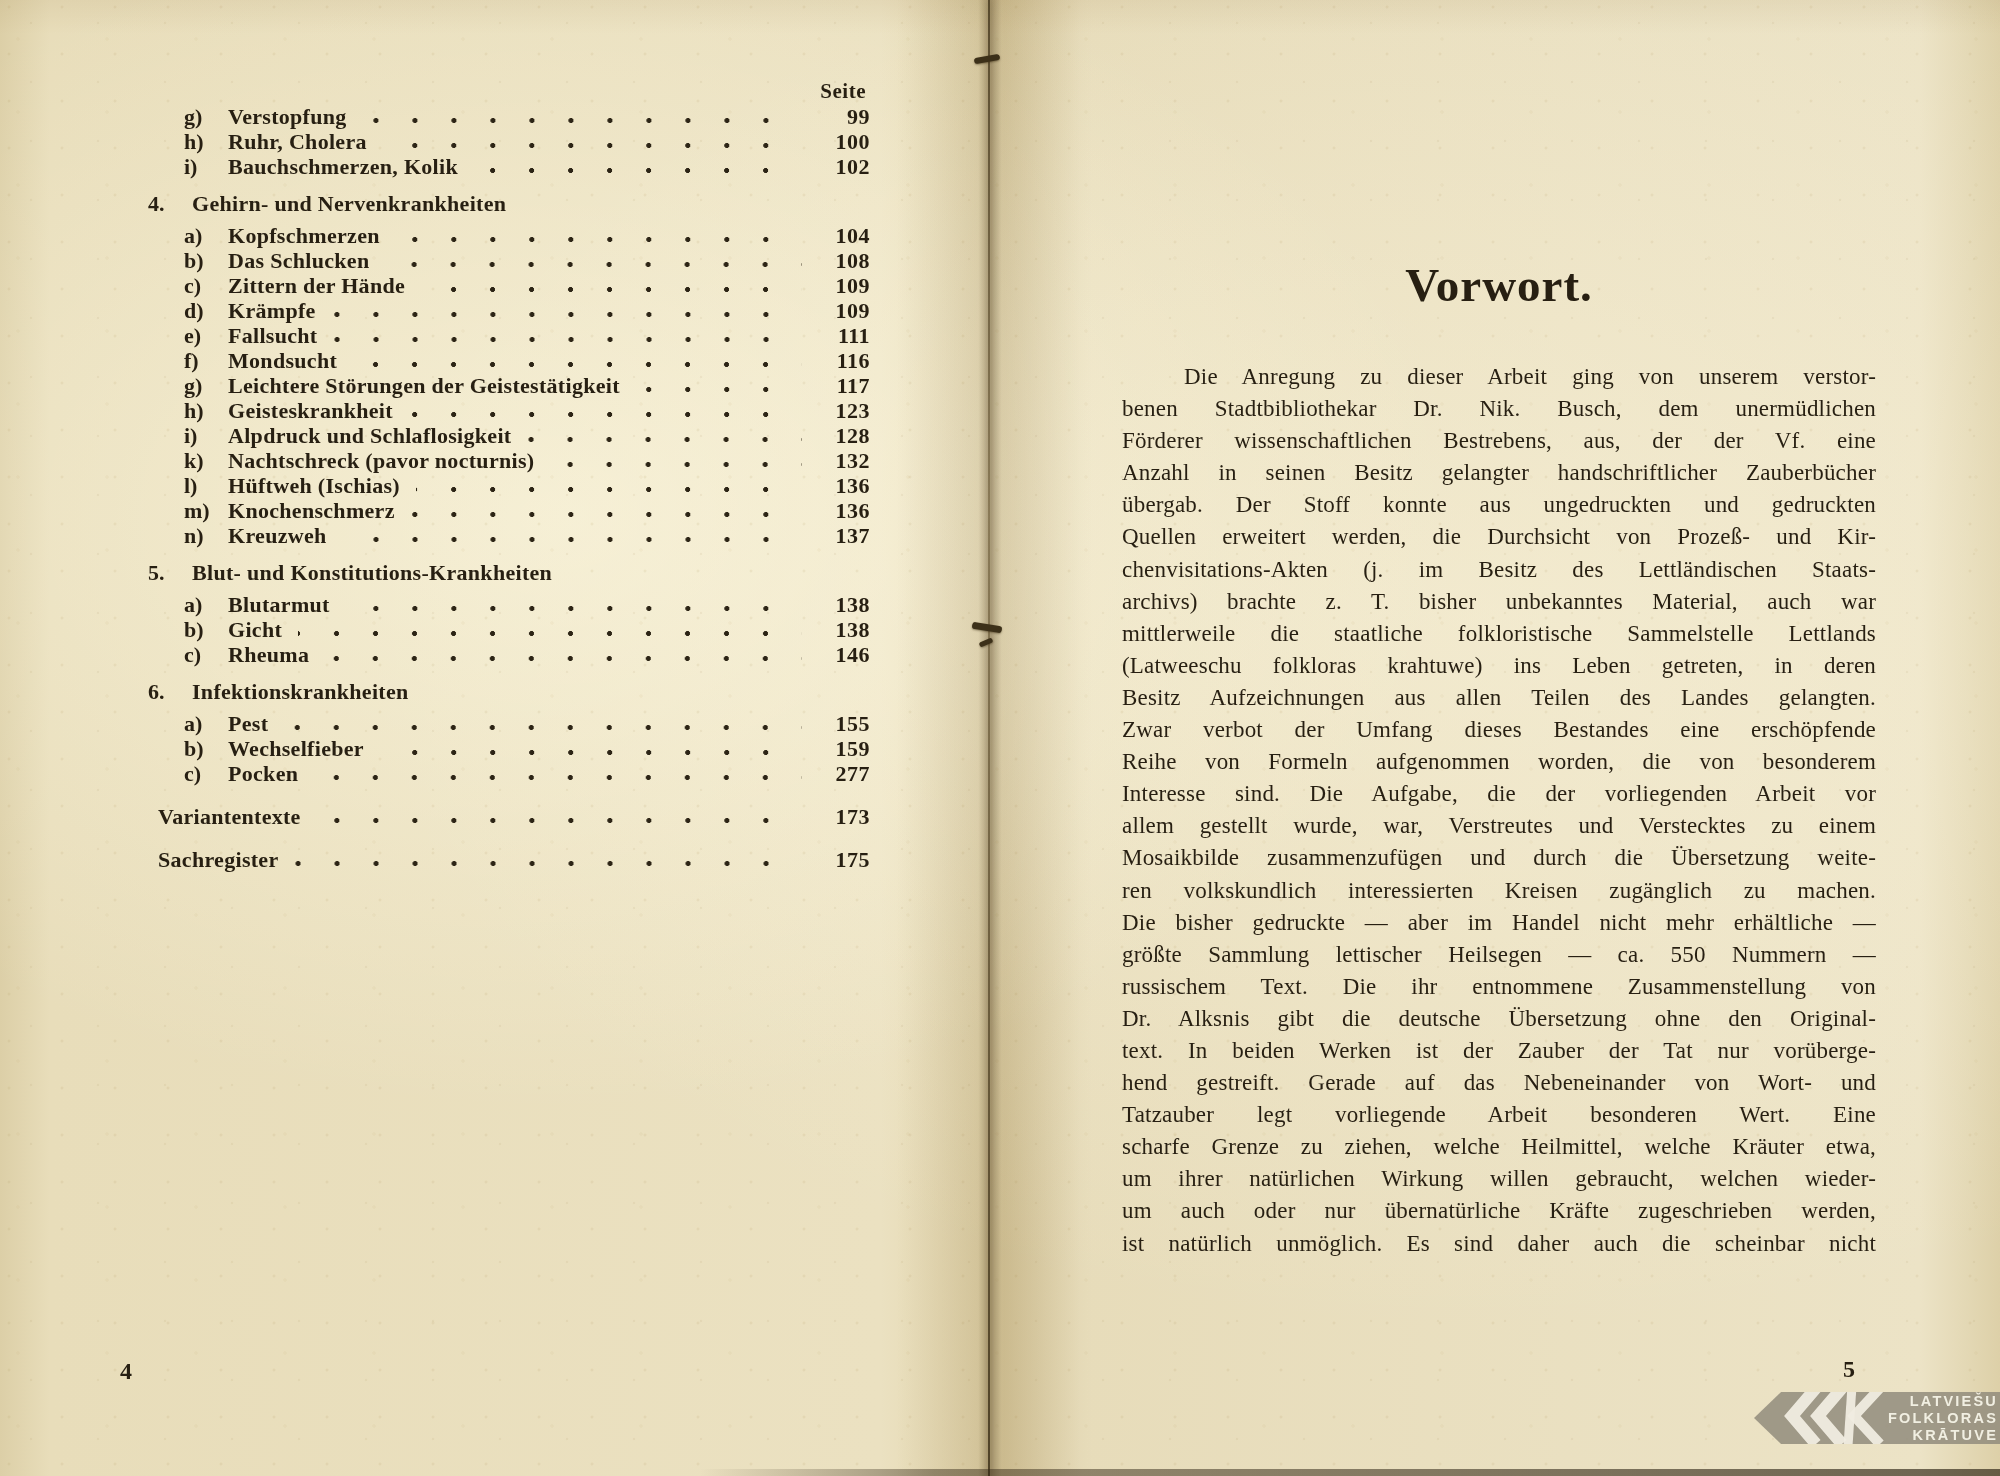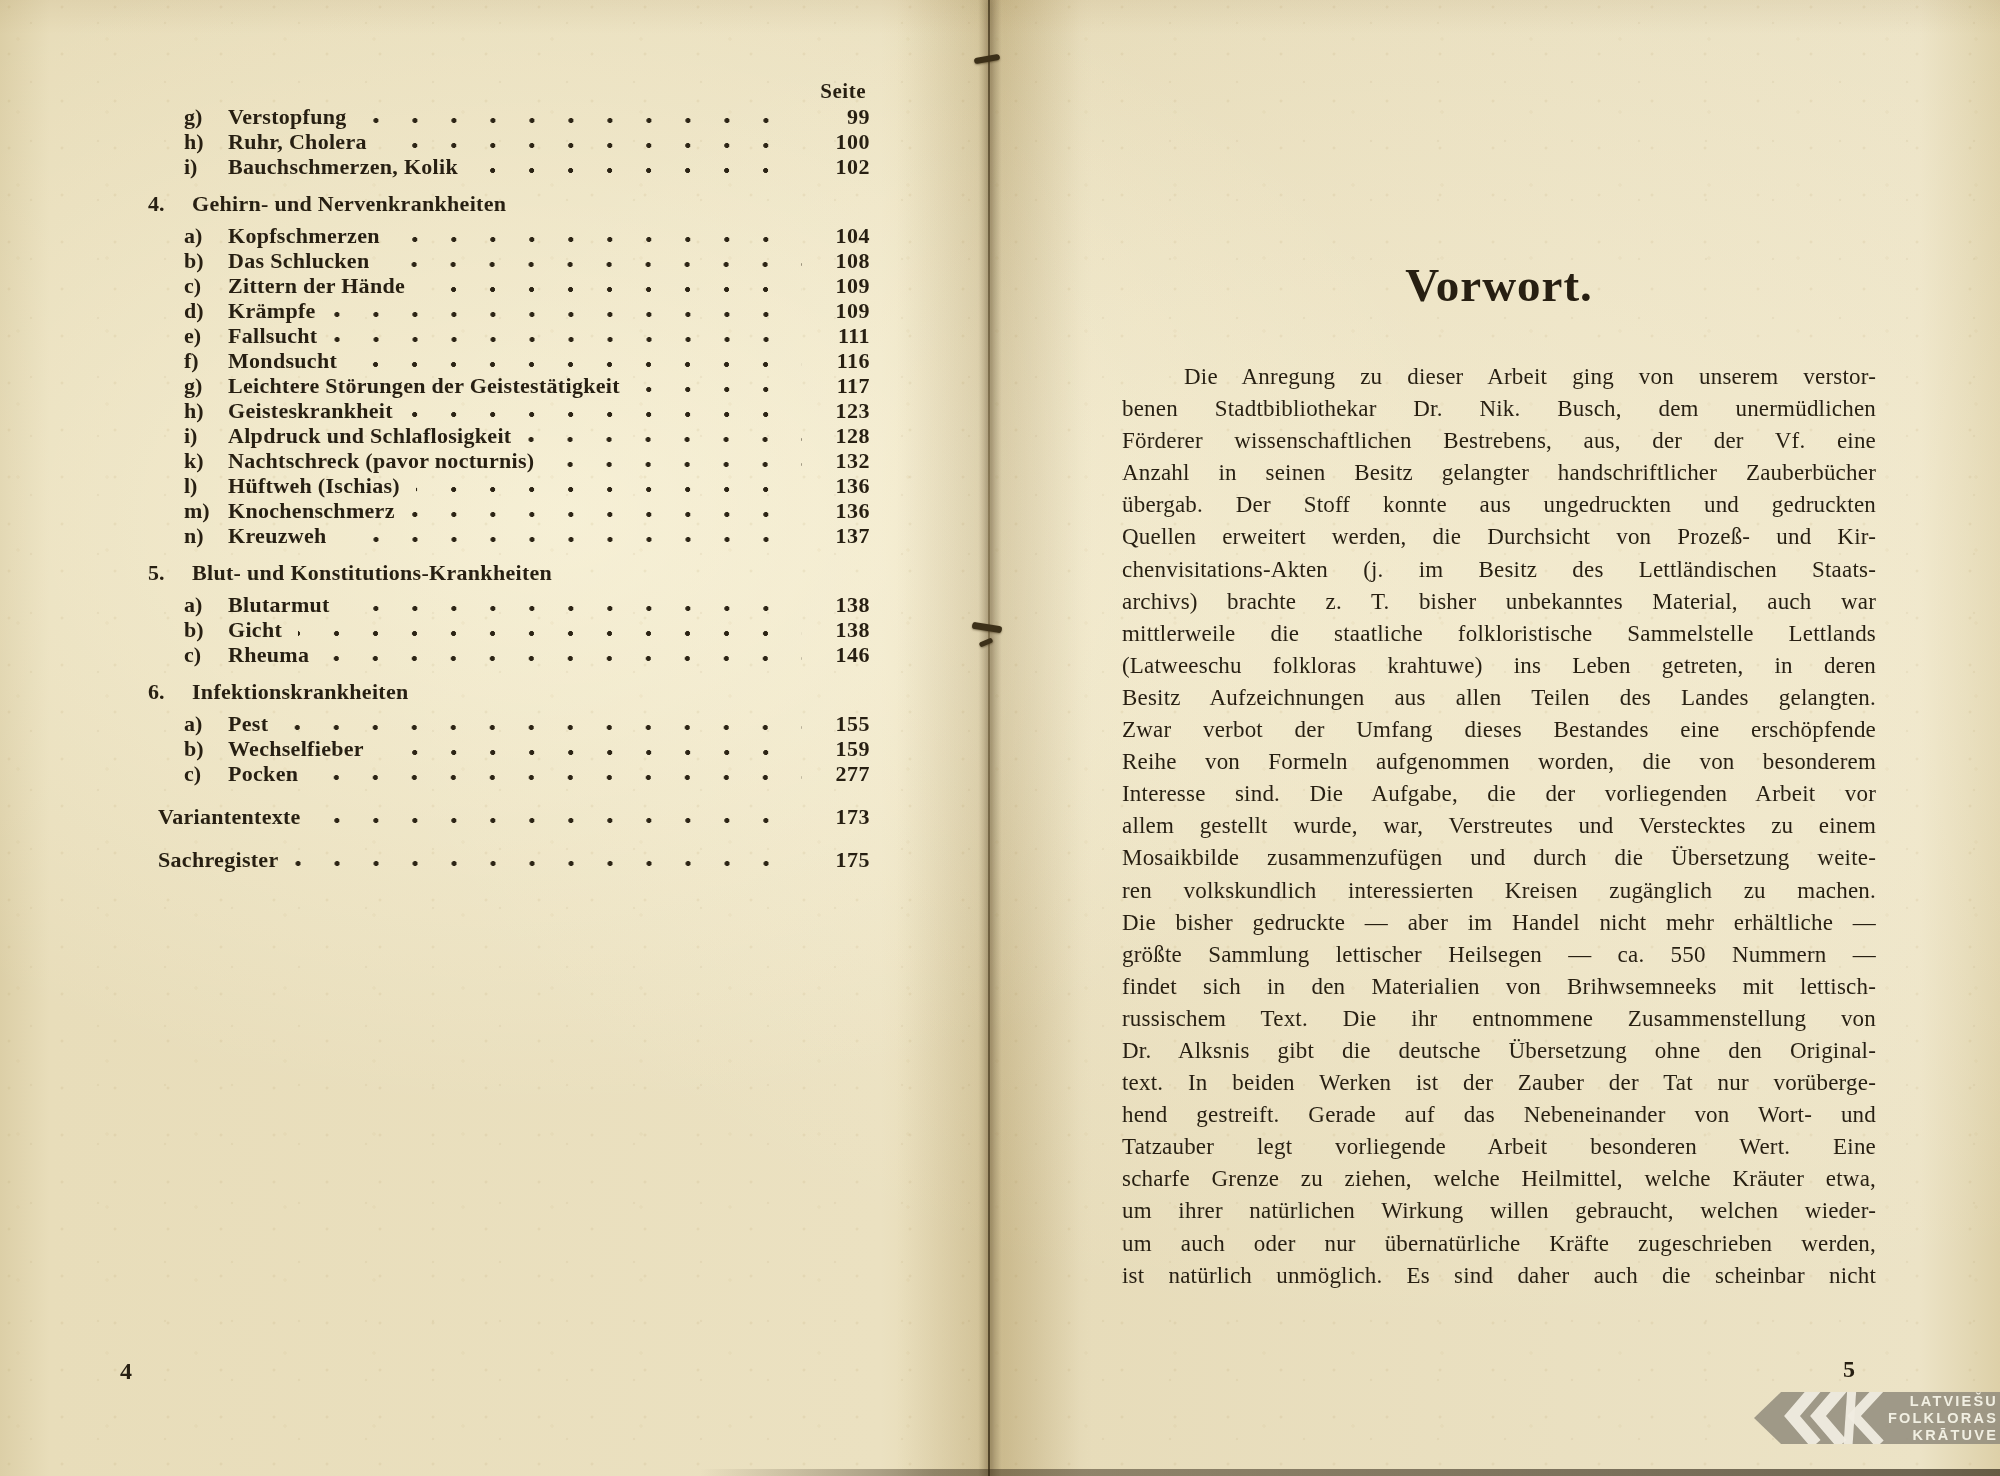--- a/index.html
+++ b/index.html
@@ -266,21 +266,20 @@
         <div class="v-line">(Latweeschu folkloras krahtuwe) ins Leben getreten, in deren</div>
         <div class="v-line">Besitz Aufzeichnungen aus allen Teilen des Landes gelangten.</div>
         <div class="v-line">Zwar verbot der Umfang dieses Bestandes eine erschöpfende</div>
         <div class="v-line">Reihe von Formeln aufgenommen worden, die von besonderem</div>
         <div class="v-line">Interesse sind. Die Aufgabe, die der vorliegenden Arbeit vor</div>
         <div class="v-line">allem gestellt wurde, war, Verstreutes und Verstecktes zu einem</div>
         <div class="v-line">Mosaikbilde zusammenzufügen und durch die Übersetzung weite-</div>
         <div class="v-line">ren volkskundlich interessierten Kreisen zugänglich zu machen.</div>
         <div class="v-line">Die bisher gedruckte — aber im Handel nicht mehr erhältliche —</div>
         <div class="v-line">größte Sammlung lettischer Heilsegen — ca. 550 Nummern —</div>
-        <div class="v-line">findet sich in den Materialien von Brihwsemneeks mit lettisch-</div>
         <div class="v-line">russischem Text. Die ihr entnommene Zusammenstellung von</div>
         <div class="v-line">Dr. Alksnis gibt die deutsche Übersetzung ohne den Original-</div>
         <div class="v-line">text. In beiden Werken ist der Zauber der Tat nur vorüberge-</div>
         <div class="v-line">hend gestreift. Gerade auf das Nebeneinander von Wort- und</div>
         <div class="v-line">Tatzauber legt vorliegende Arbeit besonderen Wert. Eine</div>
         <div class="v-line">scharfe Grenze zu ziehen, welche Heilmittel, welche Kräuter etwa,</div>
         <div class="v-line">um ihrer natürlichen Wirkung willen gebraucht, welchen wieder-</div>
         <div class="v-line">um auch oder nur übernatürliche Kräfte zugeschrieben werden,</div>
         <div class="v-line">ist natürlich unmöglich. Es sind daher auch die scheinbar nicht</div>
       </div>

